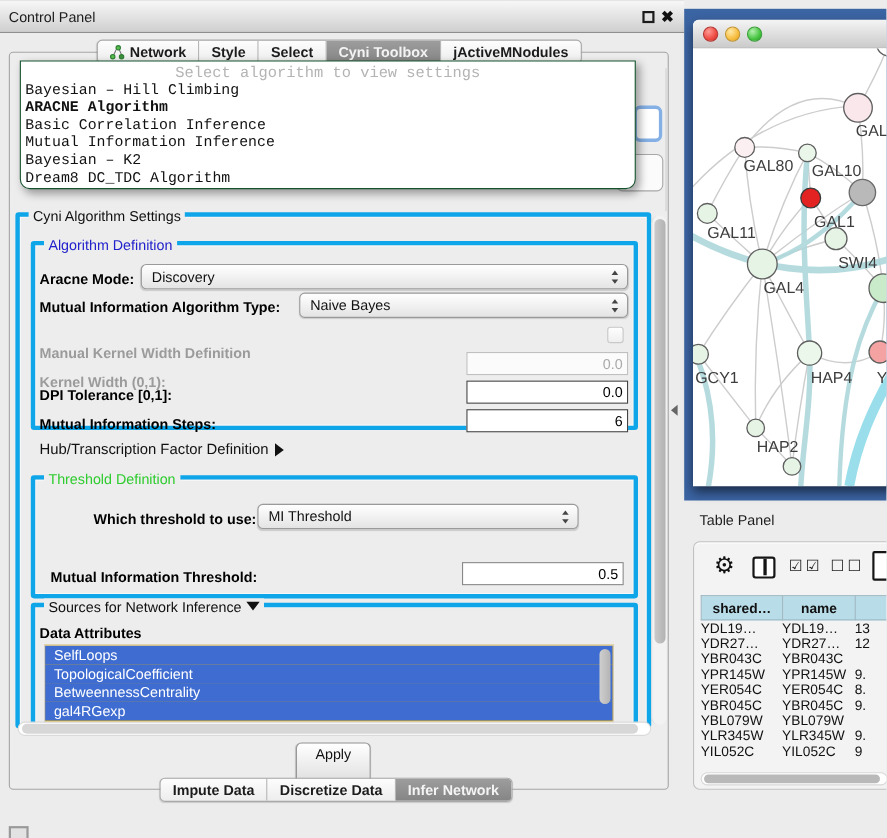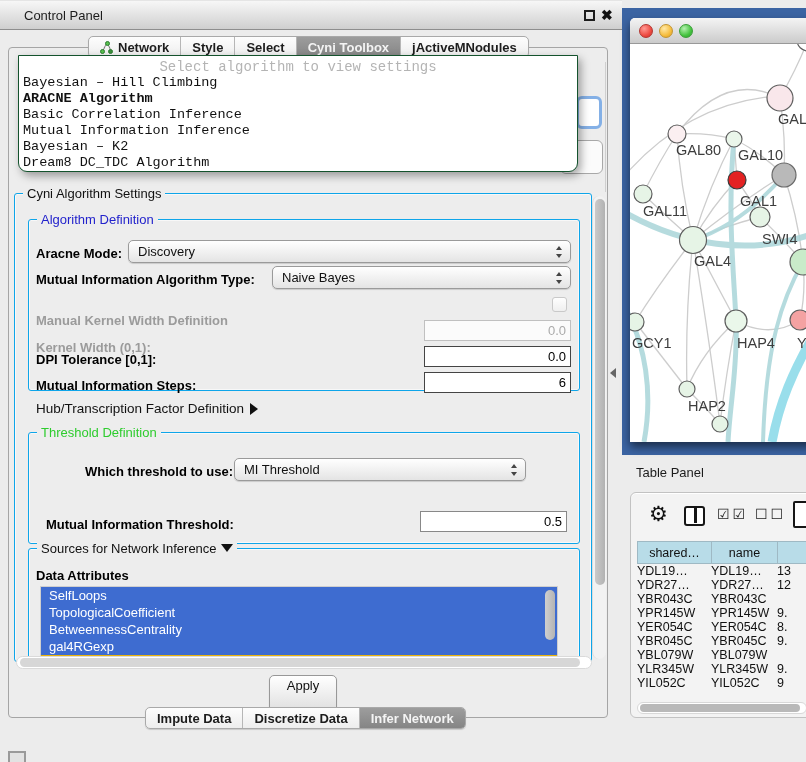--- a/index.html
+++ b/index.html
@@ -4,21 +4,21 @@
 <style>
   * { margin:0; padding:0; box-sizing:border-box; }
   html,body { width:806px; height:762px; overflow:hidden; background:#ececec;
               font-family:"Liberation Sans", sans-serif; }
   #root { position:relative; width:806px; height:762px; background:#ececec; overflow:hidden; }
 
   
   .titlebar { position:absolute; left:0; top:0; width:622px; height:30px;
     background:linear-gradient(#f7f7f7,#cfcfcf); border-bottom:1px solid #8e8e8e;
     border-top:1px solid #e5e5e5; }
-  .titlebar .title { position:absolute; left:8px; top:7px; font-size:13px; color:#1c1c1c;margin-left:16px; }
+  .titlebar .title { position:absolute; left:8px; top:7px; font-size:13px; color:#1c1c1c; }
   .float-icon { position:absolute; left:584px; top:9px; width:11px; height:11px;
     border:2px solid #1c1c1c; background:transparent; }
   .close-icon { position:absolute; left:601px; top:6px; font-size:14px; font-weight:bold; color:#111; }
 
   
   .tabbar { position:absolute; display:flex; height:22px; border:1px solid #a9a9a9;
     border-radius:5px; background:linear-gradient(#fdfdfd,#ededed); overflow:hidden; z-index:8;
     box-shadow:0 1px 1px rgba(0,0,0,.15); }
   .tab { display:flex; align-items:center; gap:5px; padding:0 11px; font-size:13px; font-weight:600;
     color:#1c1c1c; border-right:1px solid #b6b6b6; white-space:nowrap; }
@@ -43,21 +43,21 @@
 
   
   .popup { position:absolute; left:18px; top:55px; width:560px; height:117px; background:#fff;
     border:1px solid #14532d; border-radius:0 0 9px 9px; z-index:30;
     box-shadow:3px 4px 8px rgba(0,0,0,.35); overflow:hidden;font-family:Liberation Mono, monospace; }
   .popup .prompt { display:block; text-align:center; color:#b4b4b4; font-size:14px; padding-top:3px; height:19px; }
   .popup .item { display:block; font-size:13.5px; color:#111; padding:0 0 0 4px; line-height:16px; height:16px; }
   .popup .item.bold { font-weight:bold; }
 
   
-  .group { position:absolute; border:1px solid #0ea5e9; border-radius:3px;
+  .group { position:absolute; border:4px solid #0ea5e9; border-radius:3px;
     box-shadow:inset 0 0 0 1px rgba(255,255,255,.6); }
   .group>.legend { position:absolute; top:-8px; left:8px; background:#ededed; padding:0 4px;
     font-size:13px; color:#111; white-space:nowrap; }
   .legend.blue  { color:#2222cc; }
   .legend.green { color:#2ecc2e; }
 
   .lbl  { position:absolute; font-size:13px; font-weight:bold; color:#000; white-space:nowrap; }
   .lbl.gray { color:#9b9b9b;margin-top:14px; }
   .plain { position:absolute; font-size:13.5px; color:#111; white-space:nowrap; }
 
@@ -128,21 +128,21 @@
     border:1px solid #c2c2c2; border-radius:6px; box-shadow:inset 0 1px 0 #fff; }
   .gear-icon { position:absolute; left:18px; top:9px; font-size:21px; color:#111; }
   .pane-icon { position:absolute; left:53px; top:13px; width:21px; height:20px; border:2.5px solid #161616;
     border-radius:3px; background:#fff; }
   .pane-icon i { position:absolute; left:8px; top:0; width:2.5px; height:15px; background:#161616; }
   .cb-glyphs { position:absolute; top:13px; font-size:14px; color:#222; letter-spacing:3px; }
   .doc-icon { position:absolute; left:162px; top:8px; width:22px; height:27px; border:2.5px solid #161616;
     background:#fff; border-radius:2px; }
   .grid { position:absolute; left:6px; top:48px; width:172px; }
   .grid table { border-collapse:collapse; table-layout:fixed; width:210px; font-size:12.5px; color:#111; }
-  .grid th { background:#b8dce8; border:1px solid #9fb9c4; font-weight:normal; height:22px; font-size:12.5px; }
+  .grid th { background:#b8dce8; border:1px solid #9fb9c4; font-weight:bold; height:22px; font-size:12.5px; }
   .rows-clip { position:absolute; left:6px; top:71px; width:172px; height:138px; overflow:hidden; }
   .tbl-hscroll { position:absolute; left:6px; top:209px; width:170px; height:12px; background:#fff;
     border:1px solid #d8d8d8; border-radius:6px; }
   .tbl-hthumb { position:absolute; left:2px; top:1px; width:160px; height:8px; background:#b9b9b9; border-radius:4px; }
 </style>
 </head>
 <body>
 
 <div id="root">
 

